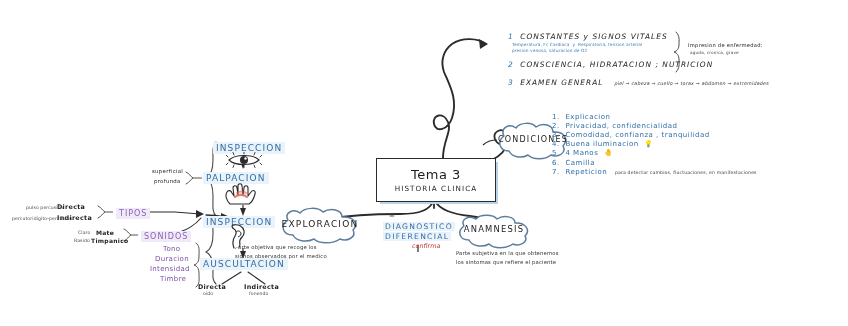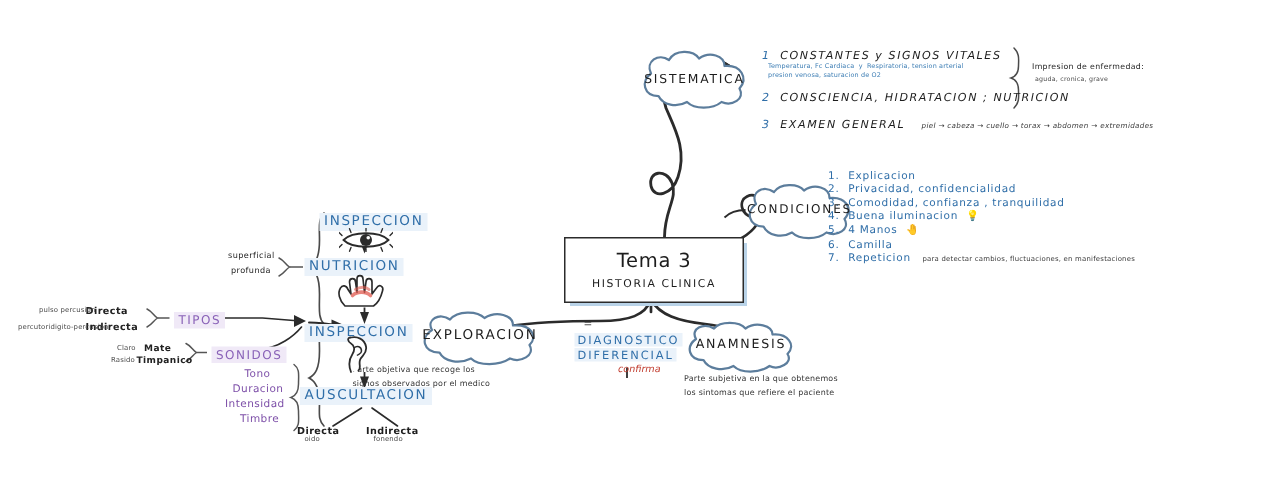--- a/index.html
+++ b/index.html
@@ -138,27 +138,20 @@
     <path d="M497 140 C490 140 486 142 483 145" fill="none" stroke="#2b2b2b" stroke-width="1.2"></path>
 
     <path d="M418 245 L418 252" stroke="#2b2b2b" stroke-width="1.2" fill="none"></path>
   </svg>
 
   <div class="node center-box">
     <div class="t1">Tema 3</div>
     <div class="t2">HISTORIA CLINICA</div>
   </div>
 
-  <div class="cloud" style="left:425px;top:34px;width:76px;height:38px;">
-    <svg width="76" height="38" viewBox="0 0 76 38">
-      <path d="M14 30 C4 30 2 20 9 15 C5 7 14 1 21 6 C25 -1 37 -1 41 5 C48 0 58 3 58 10
-               C69 9 74 18 68 25 C72 32 63 37 56 34 C50 39 38 39 33 34 C26 38 17 36 14 30 Z" fill="#ffffff" stroke="#5c7d9c" stroke-width="1.5" stroke-linejoin="round"></path>
-    </svg>
-    <span class="lbl" style="font-size:8.2px;">SISTEMATICA</span>
-  </div>
 
   <div class="list-item" style="left:508px;top:32px;">
     <span class="num">1</span>
     <span class="maintxt" style="margin-left:4px;">CONSTANTES y SIGNOS VITALES</span>
   </div>
   <div class="subtxt" style="left:512px;top:42px;">Temperatura, Fc Cardiaca  y  Respiratoria, tension arterial
 presion venosa, saturacion de O2</div>
 
   <div class="list-item" style="left:508px;top:60px;">
     <span class="num">2</span>
@@ -253,21 +246,21 @@
   <div class="icon-wrap" style="left:226px;top:152px;">
     <svg width="36" height="16" viewBox="0 0 36 16">
       <path d="M3 8 C9 2 27 2 33 8 C27 14 9 14 3 8 Z" fill="#fff" stroke="#2b2b2b" stroke-width="1.2"></path>
       <circle cx="18" cy="8" r="4" fill="#2b2b2b"></circle>
       <circle cx="19.5" cy="6.5" r="1.2" fill="#fff"></circle>
       <path d="M2 5 L0 3 M8 3 L7 0.5 M18 2 L18 -0.5 M28 3 L29 0.5 M34 5 L36 3" stroke="#2b2b2b" stroke-width="0.9" stroke-linecap="round"></path>
       <path d="M2 11 L0 13 M8 13 L7 15.5 M18 14 L18 16.5 M28 13 L29 15.5 M34 11 L36 13" stroke="#2b2b2b" stroke-width="0.9" stroke-linecap="round"></path>
     </svg>
   </div>
 
-  <div class="blue-lbl box" style="left:203px;top:172px;font-size:9px;">NUTRICION</div>
+  <div class="blue-lbl box" style="left:203px;top:172px;font-size:9px;">PALPACION</div>
   <div class="dark-lbl" style="left:152px;top:168px;font-size:5.4px;">superficial</div>
   <div class="dark-lbl" style="left:154px;top:178px;font-size:5.4px;">profunda</div>
 
   <div class="icon-wrap" style="left:222px;top:182px;">
     <svg width="40" height="24" viewBox="0 0 40 24">
       <path d="M8 22 C4 18 3 13 5 10 C6 8 9 8 10 11 L12 14 L11 6 C11 3 15 3 15 6 L16 13
                L16 4 C16 1 20 1 20 4 L21 13 L22 6 C22 3 26 3 26 6 L26 14 L29 10
                C31 7 34 9 33 12 C32 16 30 20 27 22 Z" fill="#ffffff" stroke="#2b2b2b" stroke-width="1.1" stroke-linejoin="round"></path>
       <path d="M13 15 C16 12 22 12 25 15" fill="none" stroke="#e05a4f" stroke-width="2.4" stroke-linecap="round" opacity="0.75"></path>
       <path d="M15 11 C18 9 22 9 24 11" fill="none" stroke="#e05a4f" stroke-width="2" stroke-linecap="round" opacity="0.6"></path>

